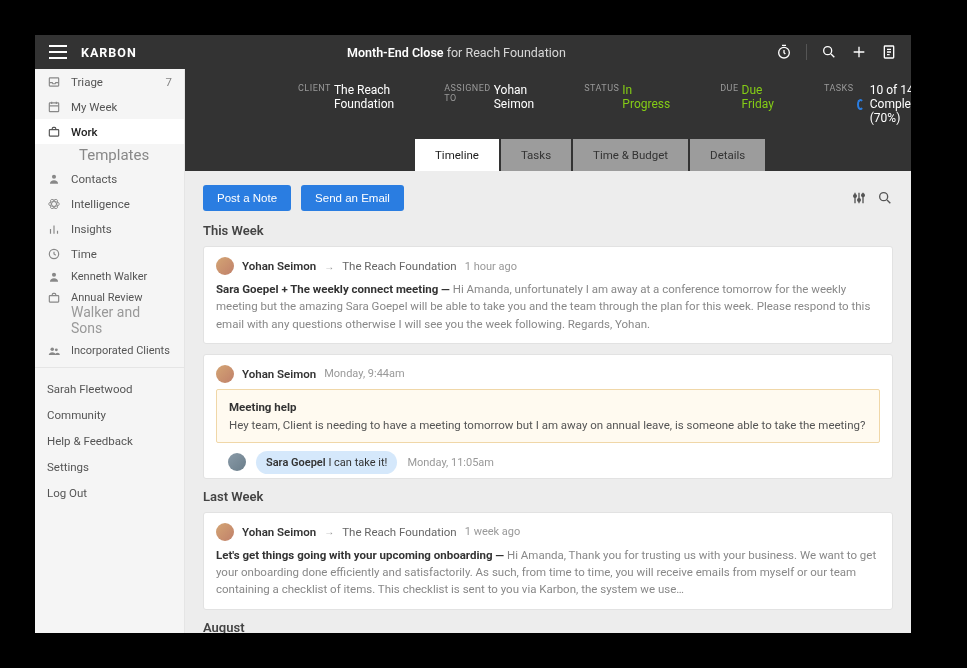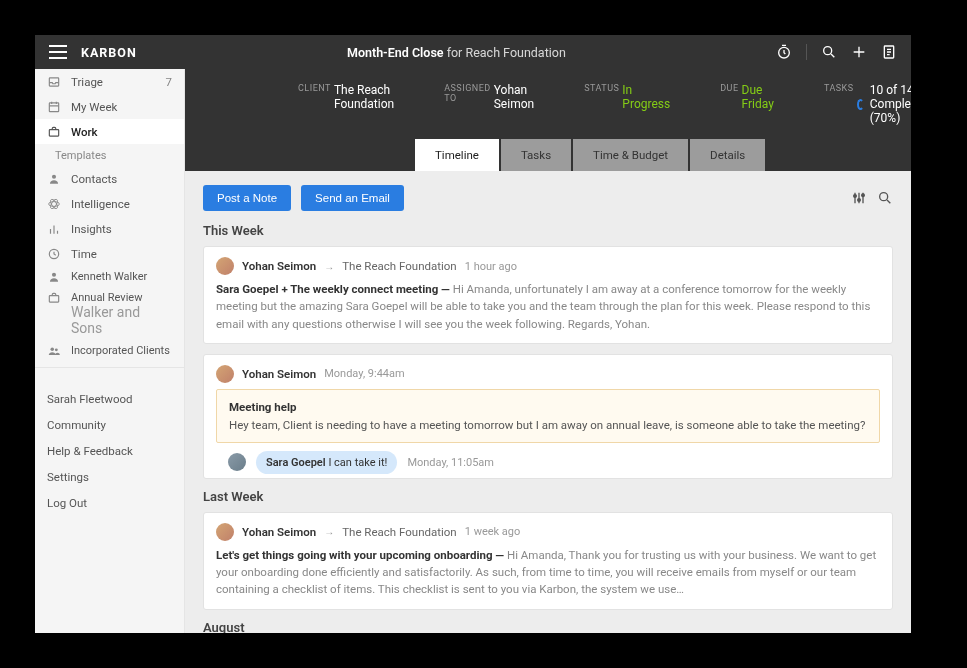--- a/index.html
+++ b/index.html
@@ -14,26 +14,26 @@
 .topbar-center .light { opacity: .8; }
 .topbar-right { display: flex; align-items: center; gap: 14px; }
 .topbar-right .ticon { width: 16px; height: 16px; cursor: pointer; }
 .topbar-right .divider { width: 1px; height: 16px; background: #555; }
 .body { flex: 1; display: flex; overflow: hidden; }
 .sidebar { width: 150px; background: #f5f5f5; display: flex; flex-direction: column; font-size: 11.5px; color: #555; border-right: 1px solid #e5e5e5; }
 .nav-item { display: flex; align-items: center; padding: 0 12px; height: 25px; cursor: pointer; gap: 10px; }
 .nav-item.active { background: #fff; color: #222; font-weight: 500; }
 .nav-item .icon { width: 14px; height: 14px; display:flex; align-items:center; justify-content:center; }
 .nav-item .badge { margin-left: auto; opacity:.7; }
-.sub-item { padding-left: 20px; height: 22px; display:flex; align-items:center; cursor:pointer; color:#888; font-size:11px; }
+.sub-item { padding-left: 44px; height: 22px; display:flex; align-items:center; cursor:pointer; color:#888; font-size:15px; }
 .section-label { padding: 10px 12px 4px; font-size: 9.5px; color: #999; letter-spacing: .5px; }
 .recent-item { padding: 4px 12px 4px 36px; display:flex; flex-direction:column; cursor:pointer; font-size:11px; color:#555; position:relative; }
 .recent-item .ricon { position:absolute; left:12px; top:4px; width:14px; height:14px; }
 .recent-item .sub { font-size:14px; color:#999; }
-.sidebar-lower { border-top:1px solid #e5e5e5; margin-top:6px; padding-top:18px; }
+.sidebar-lower { border-top:1px solid #e5e5e5; margin-top:6px; padding-top:8px; }
 .sidebar-lower .plain { padding: 6px 12px; cursor:pointer; font-size:11.5px; color:#555; }
 .main { flex: 1; display:flex; flex-direction:column; overflow:hidden; background:#ededed; }
 .infobar { background:#333; padding: 14px 0 0 0; }
 .info-row { display:flex; padding: 0 40px 14px 113px; gap: 50px; }
 .info-col { display:flex; gap:3px; }
 .info-col .lbl { font-size:9px; color:#999; letter-spacing:.5px; }
 .info-col .val { font-size:12px; color:#fff; }
 .info-col .val.muted { color:#84cc16; }
 .tasks-val { display:flex; align-items:center; gap:6px; }
 .spinner { width:11px; height:11px; border:2px solid #2a7de1; border-right-color:transparent; border-radius:50%; }

